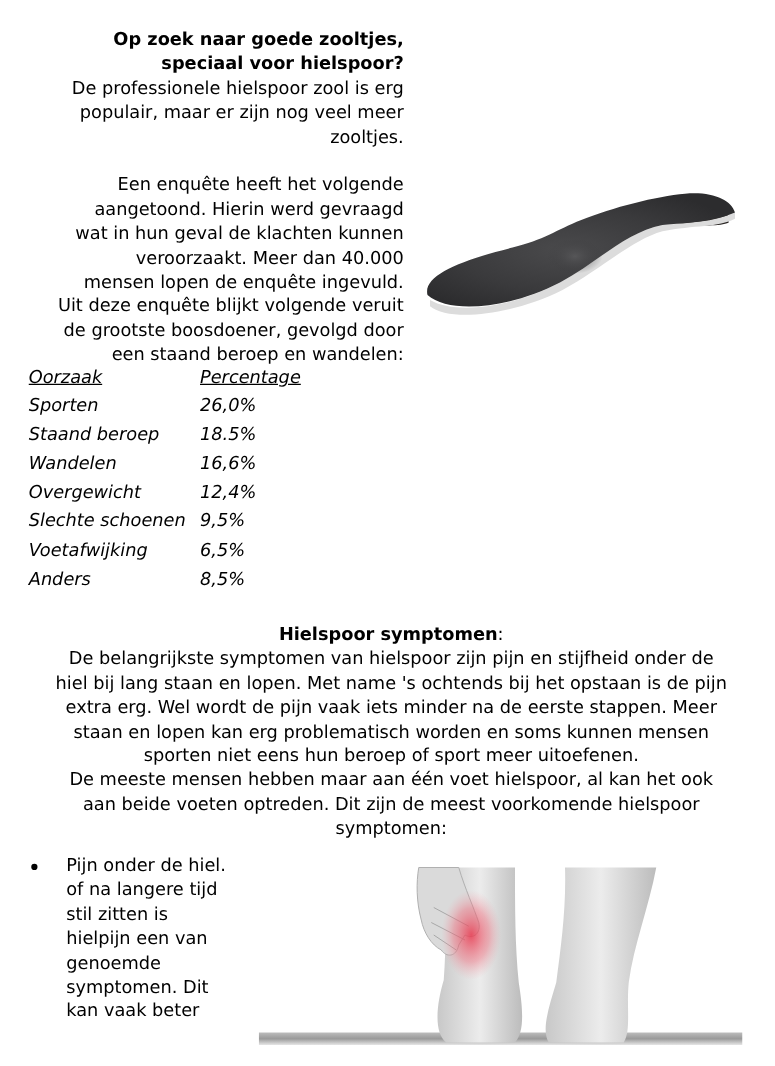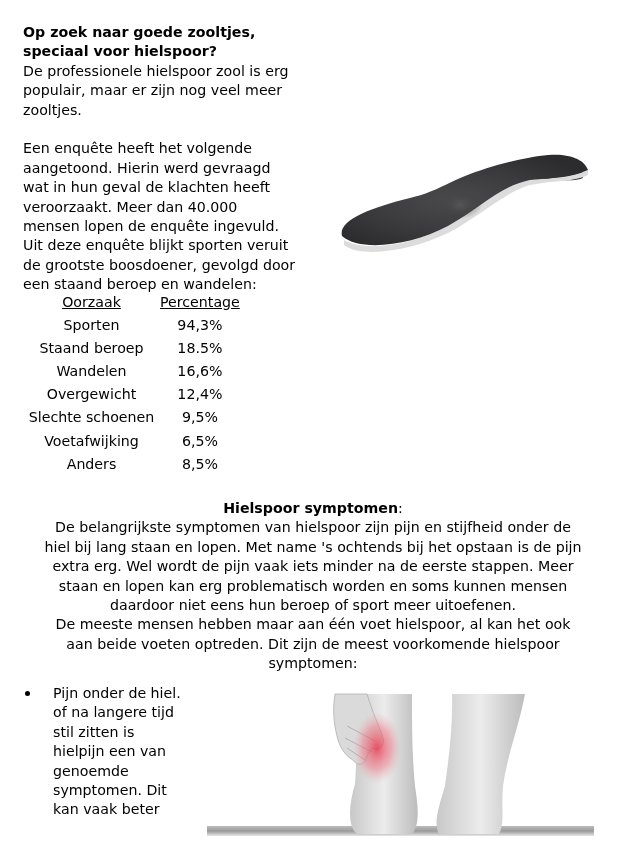--- a/index.html
+++ b/index.html
@@ -4,30 +4,30 @@
 <style>
   html, body { margin: 0; padding: 0; background: #ffffff; }
   body {
     width: 620px; height: 853px; position: relative; overflow: hidden;
     font-family: "DejaVu Sans", "Liberation Sans", sans-serif;
     color: #000000;
     font-size: 14.2px;
     line-height: 19.4px;
   }
   .abs { position: absolute; }
-  #intro { left: 23px; top: 23px; width: 300px; }
+  #intro { left: 23px; top: 23px; width: 300px; text-align: right; }
   #intro .title { font-weight: bold; margin: 0; }
   #intro .gap { height: 19.4px; }
 
   #insole { left: 330px; top: 60px; width: 270px; height: 200px; }
 
   #cause-table { left: 23px; top: 293px; border-collapse: collapse; }
   #cause-table td, #cause-table th {
-    padding: 0; height: 23.1px; text-align: center; font-weight: normal;
-    vertical-align: top; white-space: nowrap;
+    padding: 0; height: 23.1px; text-align: left; font-weight: normal;
+    vertical-align: top; white-space: nowrap; font-style: italic;
   }
   #cause-table th { text-decoration: underline; }
   #cause-table .c1 { width: 137px; }
 
   #symptoms { left: 23px; top: 499px; width: 580px; text-align: center; }
   #symptoms .h { font-weight: bold; }
 
   #bullet-list { left: 23px; top: 684px; width: 175px; margin: 0; padding: 0; list-style: none; }
   #bullet-list li { position: relative; padding-left: 30px; }
   #bullet-list .dot { position: absolute; left: 2px; top: 7px; width: 5px; height: 5px; border-radius: 50%; background: #000; }
@@ -42,24 +42,24 @@
   <div class="title">speciaal voor hielspoor?</div>
   <div>
     <div>De professionele hielspoor zool is erg</div>
     <div>populair, maar er zijn nog veel meer</div>
     <div>zooltjes.</div>
   </div>
   <div class="gap"></div>
   <div>
     <div>Een enquête heeft het volgende</div>
     <div>aangetoond. Hierin werd gevraagd</div>
-    <div>wat in hun geval de klachten heeft</div>
+    <div>wat in hun geval de klachten kunnen</div>
     <div>veroorzaakt. Meer dan 40.000</div>
     <div>mensen lopen de enquête ingevuld.</div>
-    <div>Uit deze enquête blijkt sporten veruit</div>
+    <div>Uit deze enquête blijkt volgende veruit</div>
     <div>de grootste boosdoener, gevolgd door</div>
     <div>een staand beroep en wandelen:</div>
   </div>
 </div>
 
 <div id="insole" class="abs" aria-label="insole-photo">
   <svg width="270" height="200" viewBox="0 0 270 200" xmlns="http://www.w3.org/2000/svg">
     <defs>
       <radialGradient id="solegrad" cx="0.45" cy="0.5" r="0.6">
         <stop offset="0" stop-color="#4a4a4c"></stop>
@@ -84,21 +84,21 @@
 <table id="cause-table" class="abs">
   <thead>
     <tr>
       <th class="c1">Oorzaak</th>
       <th>Percentage</th>
     </tr>
   </thead>
   <tbody>
     <tr>
       <td class="c1">Sporten</td>
-      <td>94,3%</td>
+      <td>26,0%</td>
     </tr>
     <tr>
       <td class="c1">Staand beroep</td>
       <td>18.5%</td>
     </tr>
     <tr>
       <td class="c1">Wandelen</td>
       <td>16,6%</td>
     </tr>
     <tr>
@@ -119,21 +119,21 @@
     </tr>
   </tbody>
 </table>
 
 <div id="symptoms" class="abs">
   <div><span class="h">Hielspoor symptomen</span><span>:</span></div>
   <div>De belangrijkste symptomen van hielspoor zijn pijn en stijfheid onder de</div>
   <div>hiel bij lang staan en lopen. Met name 's ochtends bij het opstaan is de pijn</div>
   <div>extra erg. Wel wordt de pijn vaak iets minder na de eerste stappen. Meer</div>
   <div>staan en lopen kan erg problematisch worden en soms kunnen mensen</div>
-  <div>daardoor niet eens hun beroep of sport meer uitoefenen.</div>
+  <div>sporten niet eens hun beroep of sport meer uitoefenen.</div>
   <div>De meeste mensen hebben maar aan één voet hielspoor, al kan het ook</div>
   <div>aan beide voeten optreden. Dit zijn de meest voorkomende hielspoor</div>
   <div>symptomen:</div>
 </div>
 
 <ul id="bullet-list" class="abs">
   <li>
     <span class="dot"></span>
     <div>Pijn onder de hiel.</div>
     <div>of na langere tijd</div>

